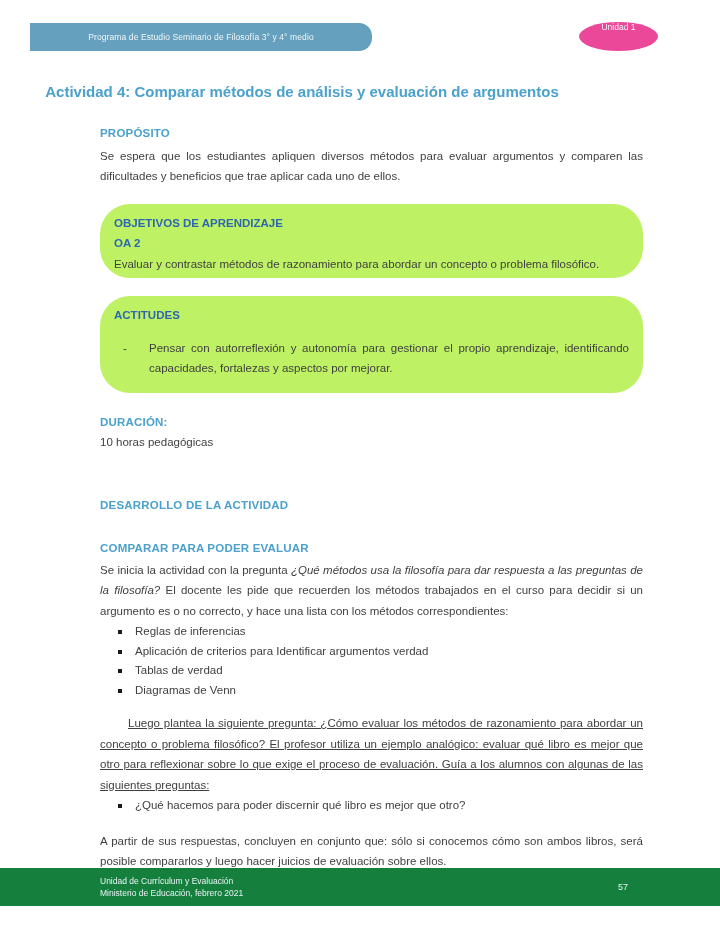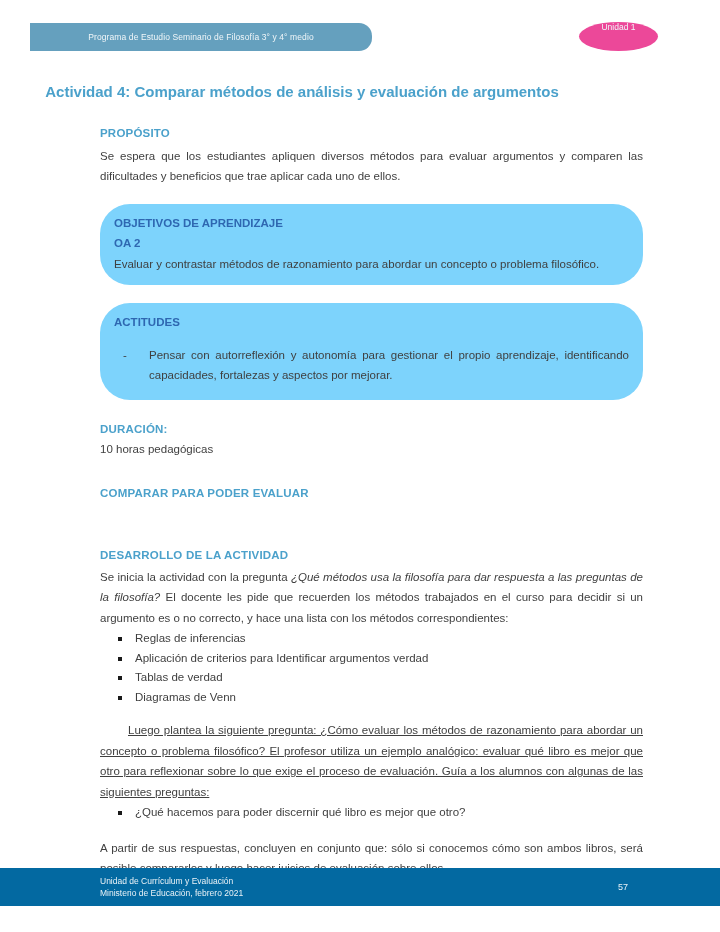--- a/index.html
+++ b/index.html
@@ -46,22 +46,22 @@
   .teal-heading {
     color: #4ba1cb; font-weight: 700; font-size: 11.5px;
     letter-spacing: 0.2px;
   }
   .body-par { text-align: justify; color: #3f3f3f; }
 
   .sec-proposito { margin-top: 5px; }
   .sec-proposito .teal-heading { margin-bottom: 2px; }
 
   .blue-box {
-    background: #7dd3fc;
-    padding: 9px 14px 11px 14px;
+    background: #bef264;
+    padding: 9px 14px 4px 14px;
     margin-top: 17px;
     border-radius: 30px;
   }
   .blue-box .box-heading {
     color: #2e67b1; font-weight: 700; font-size: 11.5px;
   }
   .blue-box .box-body { color: #3f3f3f; }
   .box-actitudes { margin-top: 18px; padding-bottom: 14px; }
   .box-list { margin-top: 12px; }
   .box-list-item { display: flex; padding-left: 9px; }
@@ -84,21 +84,21 @@
     width: 4px; height: 4px; background: #1a1a1a; display: inline-block;
   }
 
   .par-luego { margin-top: 13px; text-align: justify; text-indent: 28px; text-decoration: underline; }
   .par-conclusion { margin-top: 15px; text-align: justify; }
 
   
   .footer-band {
     position: absolute; top: 868px; left: 0;
     width: 720px; height: 38px;
-    background: #0369a1;
+    background: #15803d;
     display: flex; align-items: center; justify-content: space-between;
     padding: 0 92px 0 100px;
     color: #eaf2f7;
   }
   .footer-left { font-size: 8.5px; line-height: 12.5px; }
   .footer-page { font-size: 9px; }
 </style>
 </head>
 <body>
 
@@ -132,23 +132,23 @@
         <span class="item-text box-body">Pensar con autorreflexión y autonomía para gestionar el propio aprendizaje, identificando capacidades, fortalezas y aspectos por mejorar.</span>
       </div>
     </div>
   </div>
 
   <div class="sec-duracion">
     <div class="teal-heading">DURACIÓN:</div>
     <div>10 horas pedagógicas</div>
   </div>
 
+  <div class="teal-heading sec-desarrollo-head">DESARROLLO DE LA ACTIVIDAD</div>
+
   <div class="teal-heading sec-comparar-head">COMPARAR PARA PODER EVALUAR</div>
-
-  <div class="teal-heading sec-desarrollo-head">DESARROLLO DE LA ACTIVIDAD</div>
 
   <p class="par-intro"><span>Se inicia la actividad con la pregunta </span><span class="italic">¿Qué métodos usa la filosofía para dar respuesta a las preguntas de la filosofía?</span><span> El docente les pide que recuerden los métodos trabajados en el curso para decidir si un argumento es o no correcto, y hace una lista con los métodos correspondientes:</span></p>
 
   <ul class="square-list">
     <li><span class="sq"></span><span>Reglas de inferencias</span></li>
     <li><span class="sq"></span><span>Aplicación de criterios para Identificar argumentos verdad</span></li>
     <li><span class="sq"></span><span>Tablas de verdad</span></li>
     <li><span class="sq"></span><span>Diagramas de Venn</span></li>
   </ul>
 

